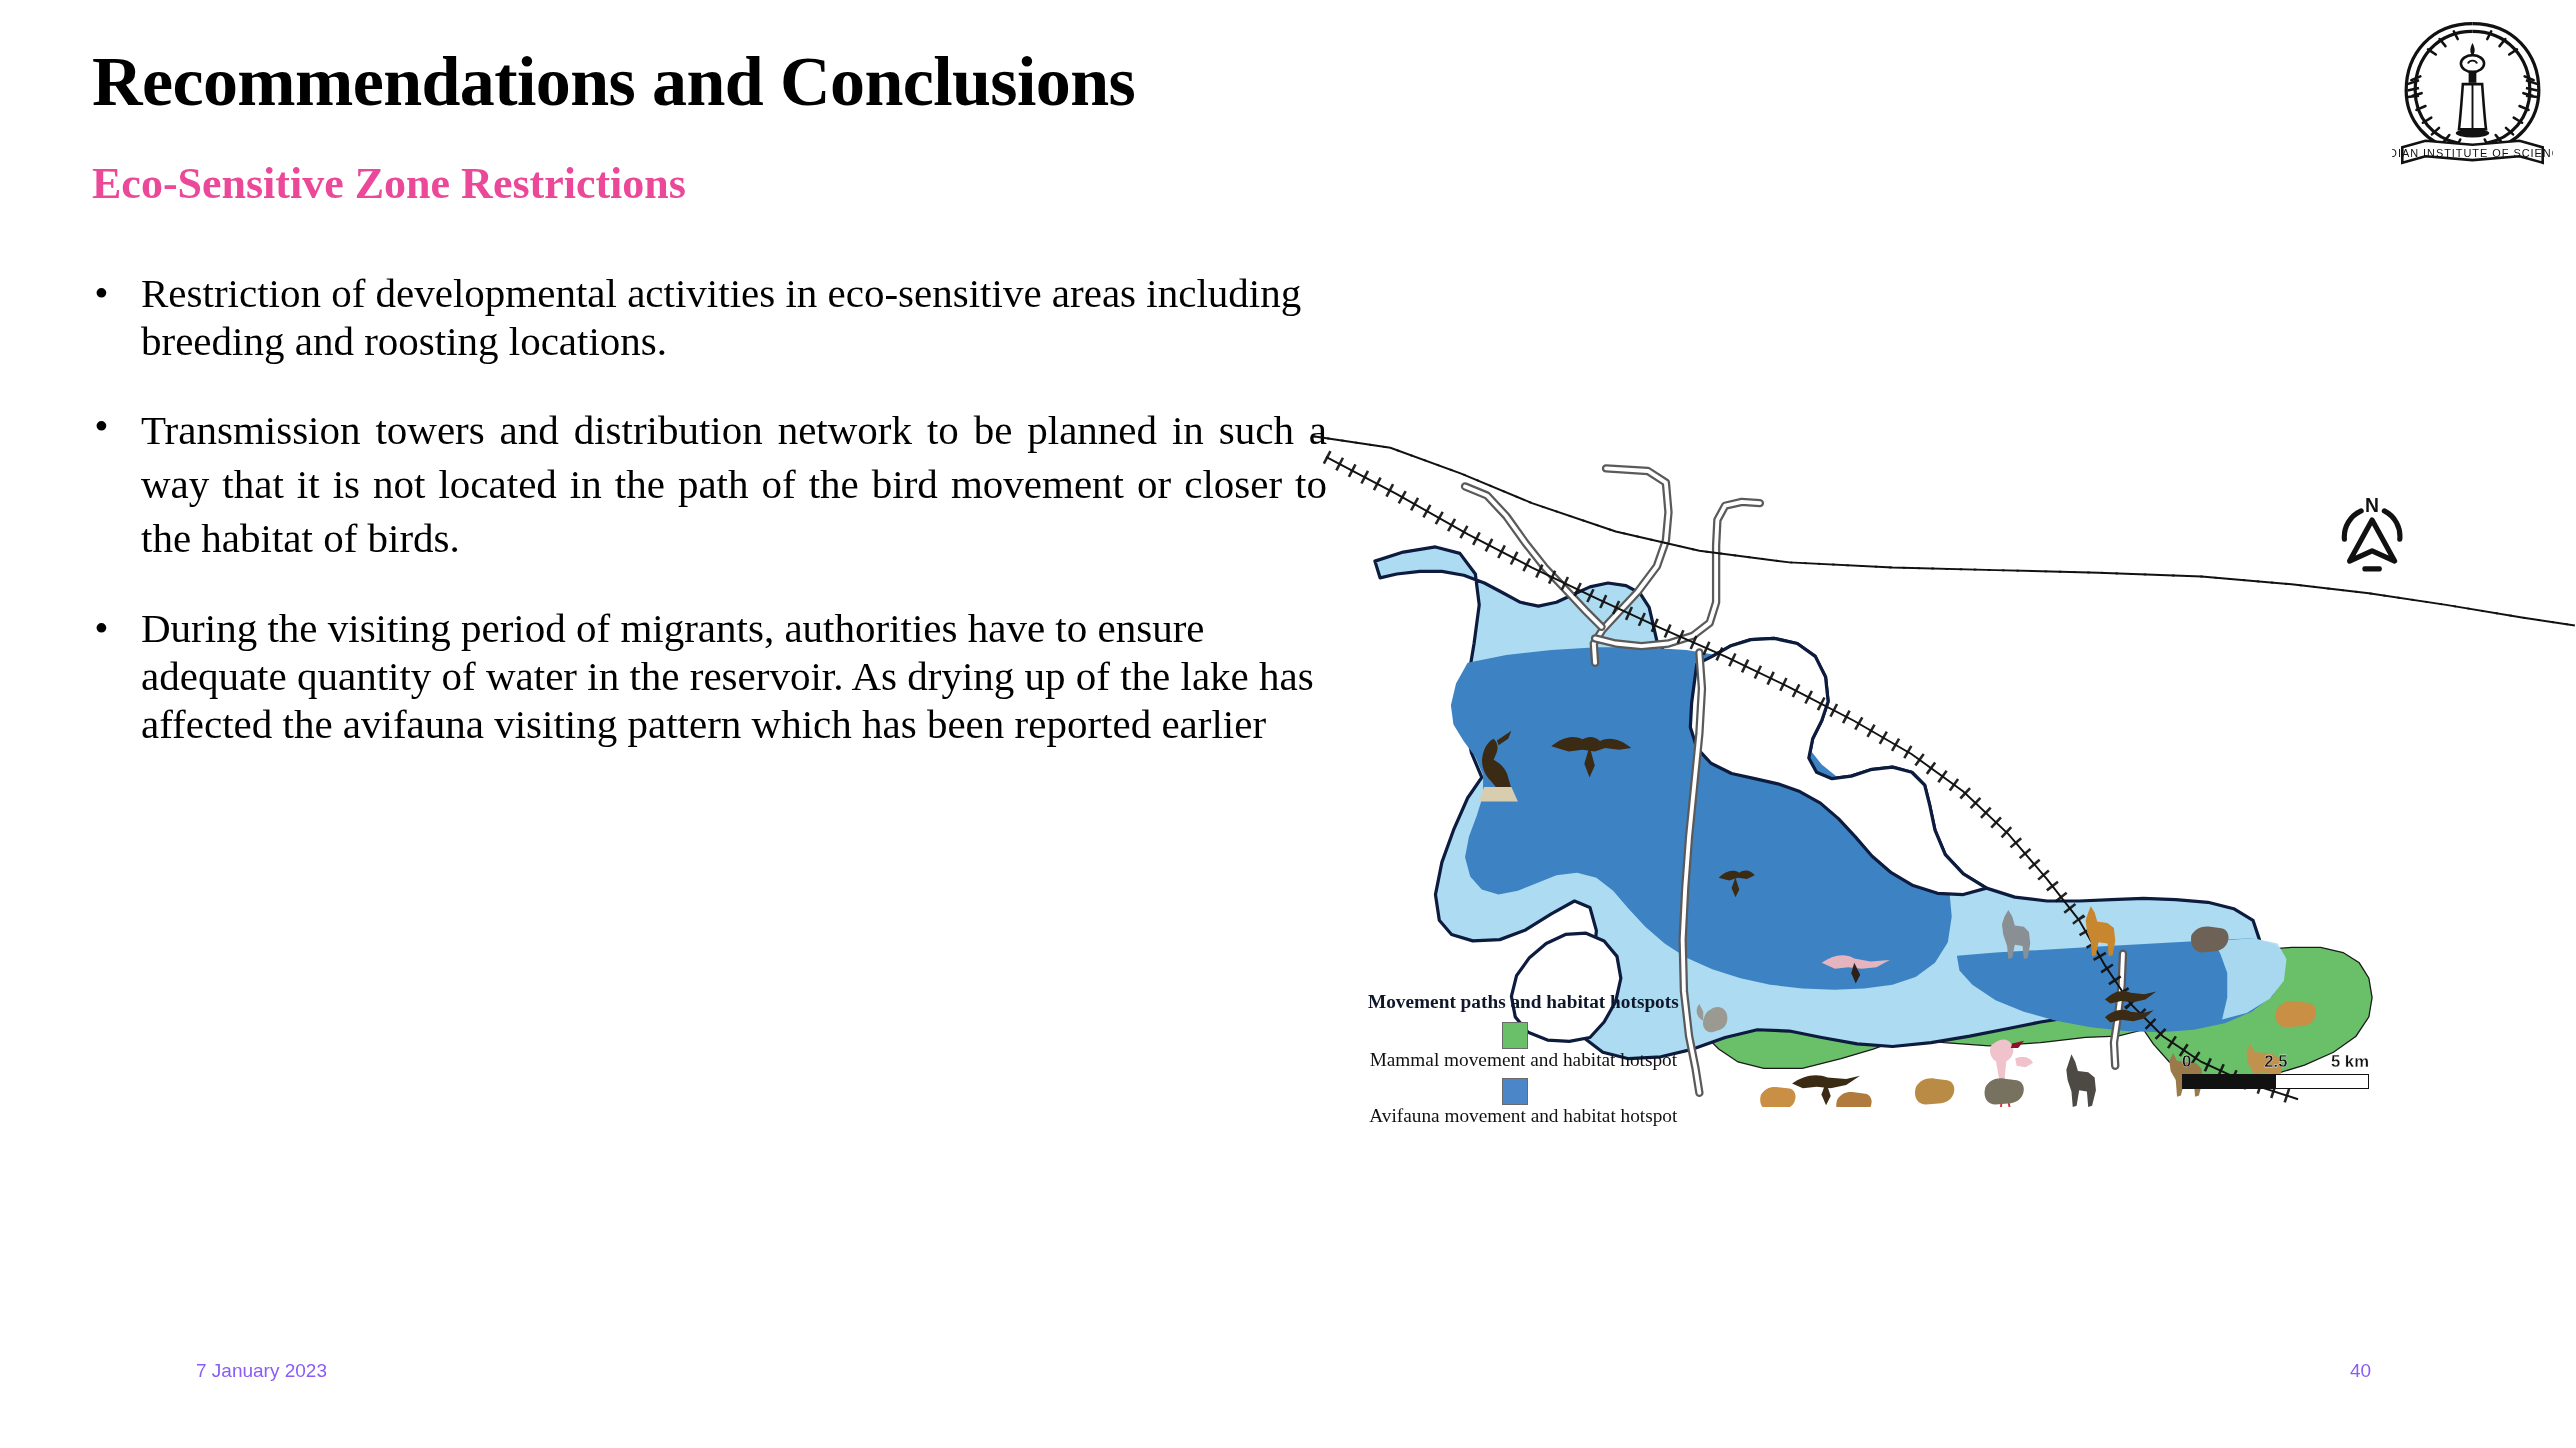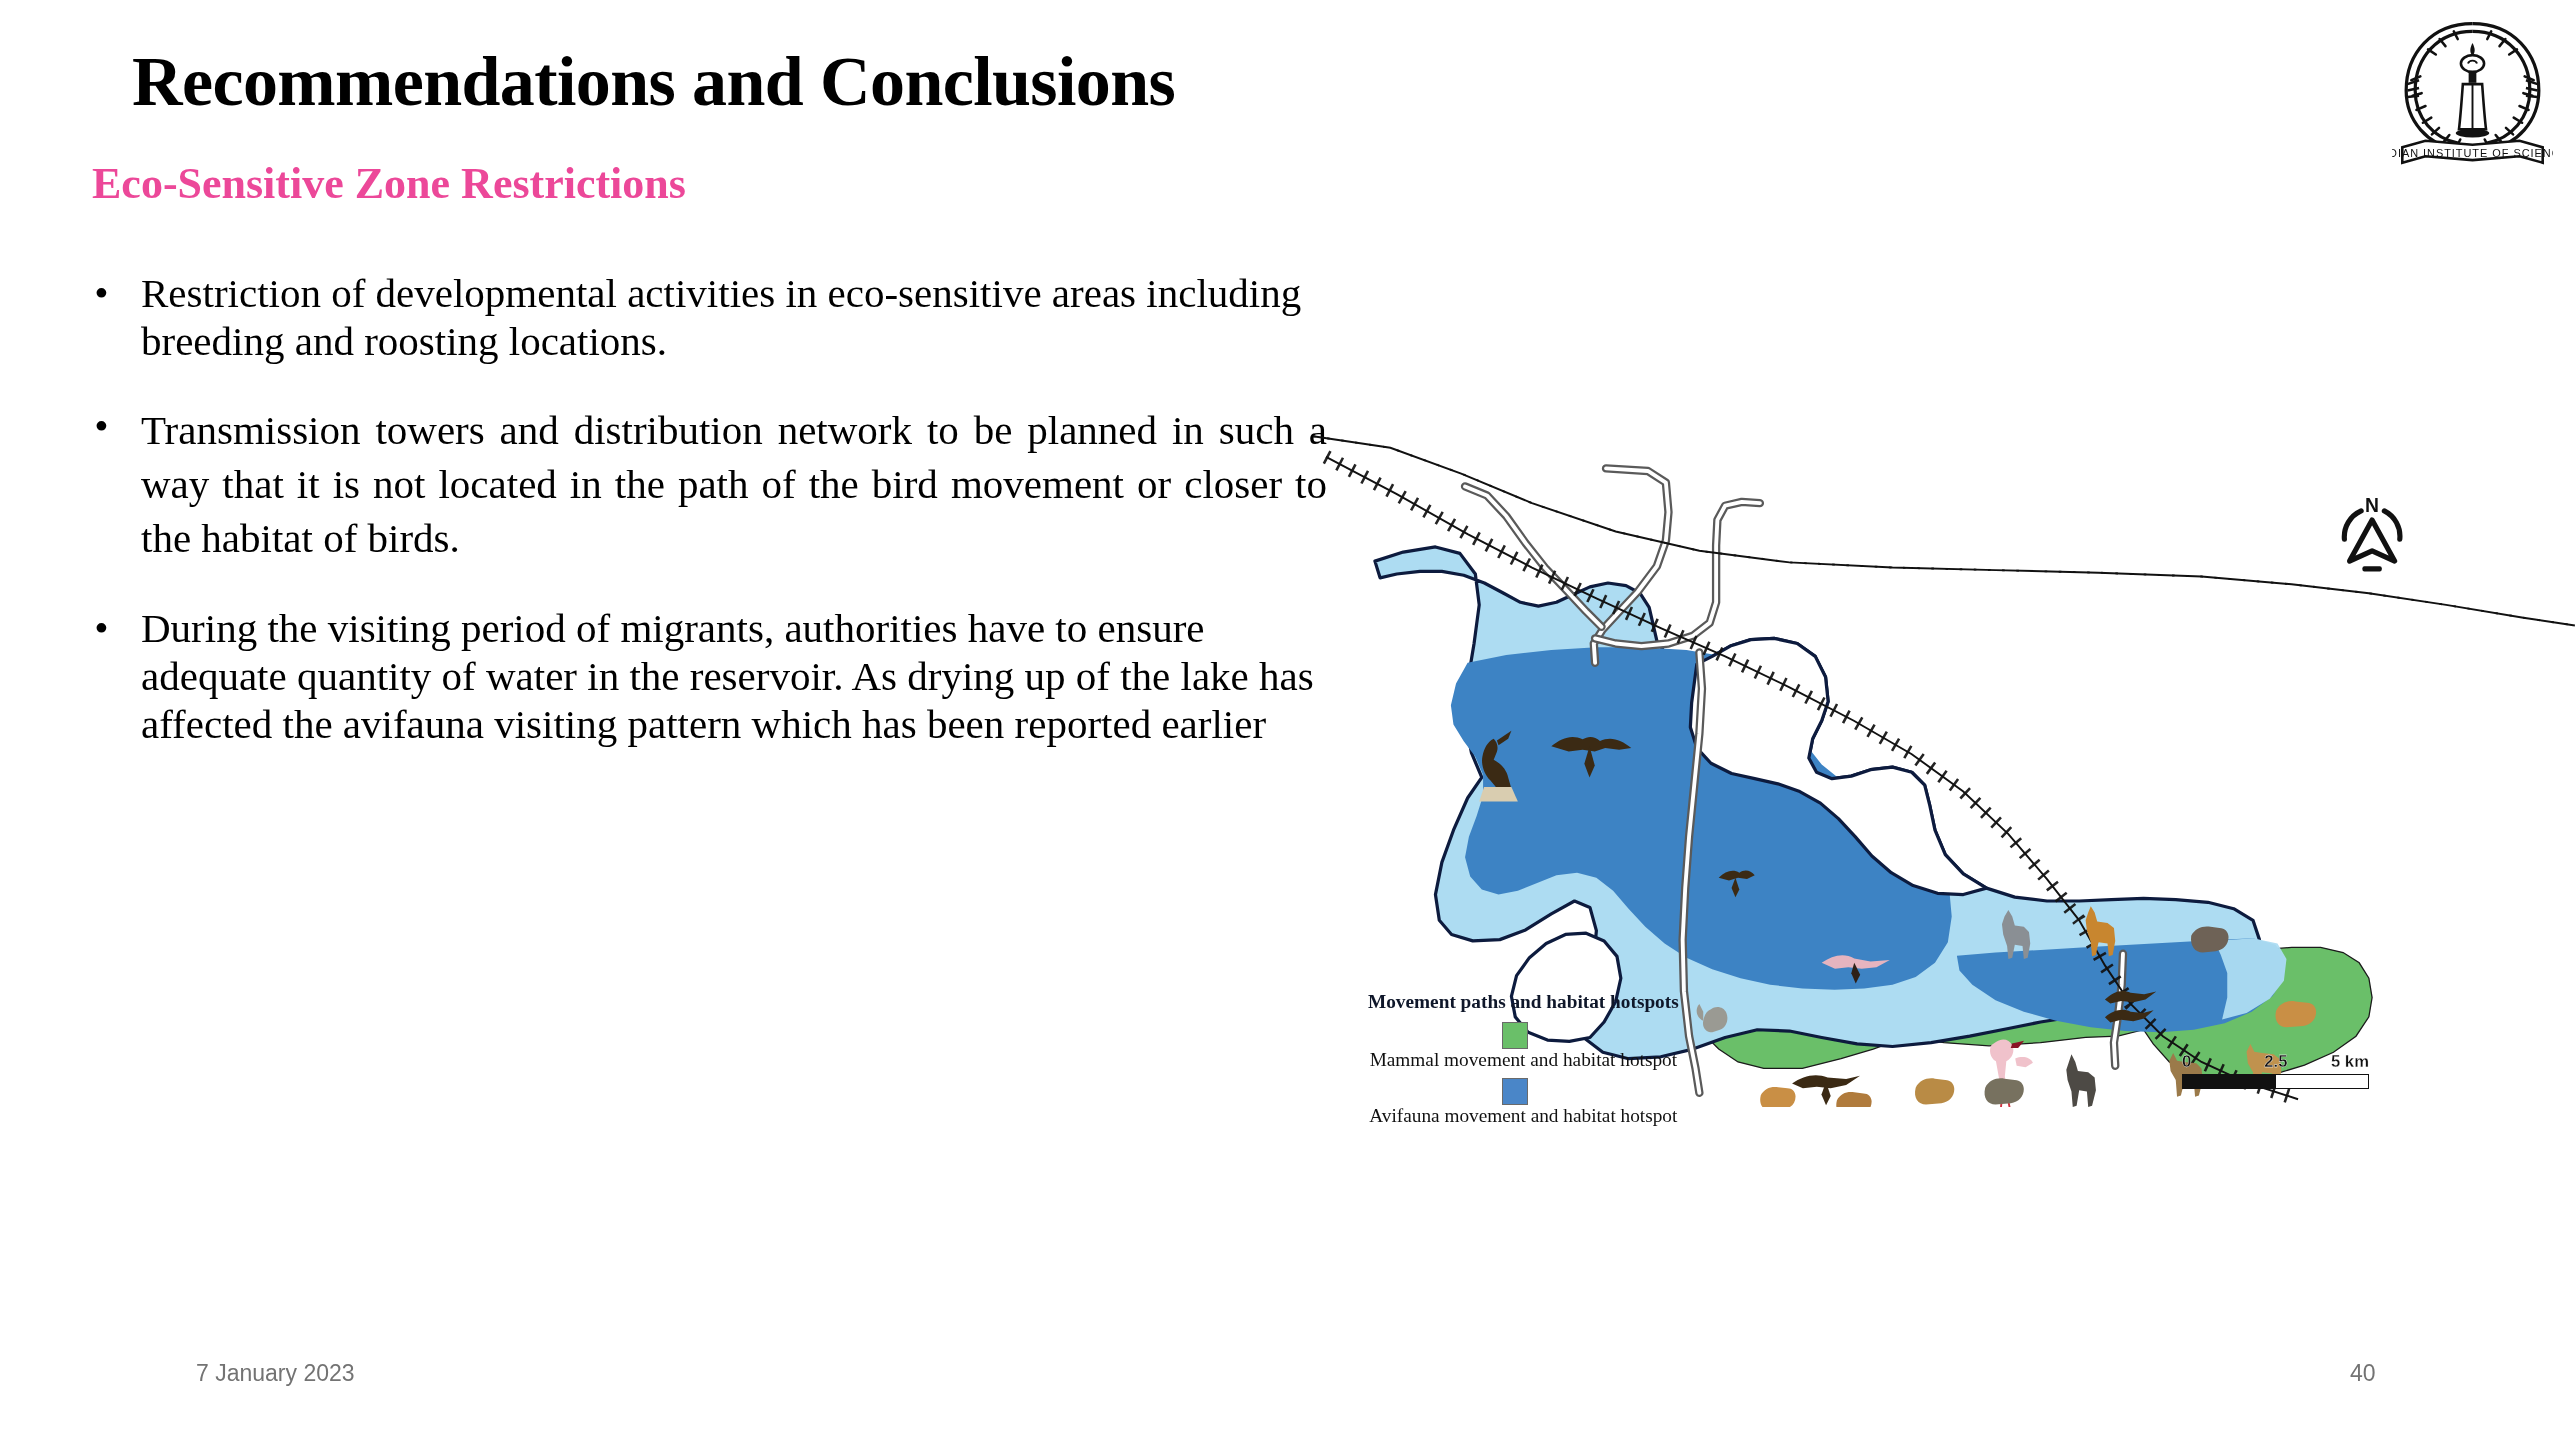--- a/index.html
+++ b/index.html
@@ -8,21 +8,21 @@
     background:#ffffff;
     font-family:"Liberation Serif", serif;
     overflow:hidden;position:relative;
   }
   .slide{position:absolute;inset:0;background:#fff;}
 
   
   .title{
     position:absolute;left:92px;top:45px;
     font-size:70px;font-weight:bold;letter-spacing:-0.6px;
-    color:#000;line-height:1.05;white-space:nowrap;margin-left:40px;
+    color:#000;line-height:1.05;white-space:nowrap;
   }
   .subtitle{
     position:absolute;left:92px;top:161px;
     font-size:44px;font-weight:bold;color:#ec4899;
     line-height:1.05;white-space:nowrap;
   }
 
   
   .body-col{
     position:absolute;left:84px;top:270px;
@@ -78,21 +78,21 @@
   .sb-bar i.fill{background:#111;}
   .sb-bar i.empty{background:#fff;}
 
   
   .logo{position:absolute;left:2392px;top:11.6px;width:161px;height:161px;}
 
   
   .footer{
     position:absolute;left:0;top:1360px;width:2576px;height:45px;
     font-family:"Liberation Sans", sans-serif;
-    color:#737373;font-size:23px;
+    color:#8b5cf6;font-size:19px;
   }
   .f-date{position:absolute;left:196px;top:0;}
   .f-center{position:absolute;left:570px;top:0;white-space:nowrap;}
   .f-page{position:absolute;left:2350px;top:0;}
 </style>
 </head>
 <body>
 
 <div class="slide">
 

